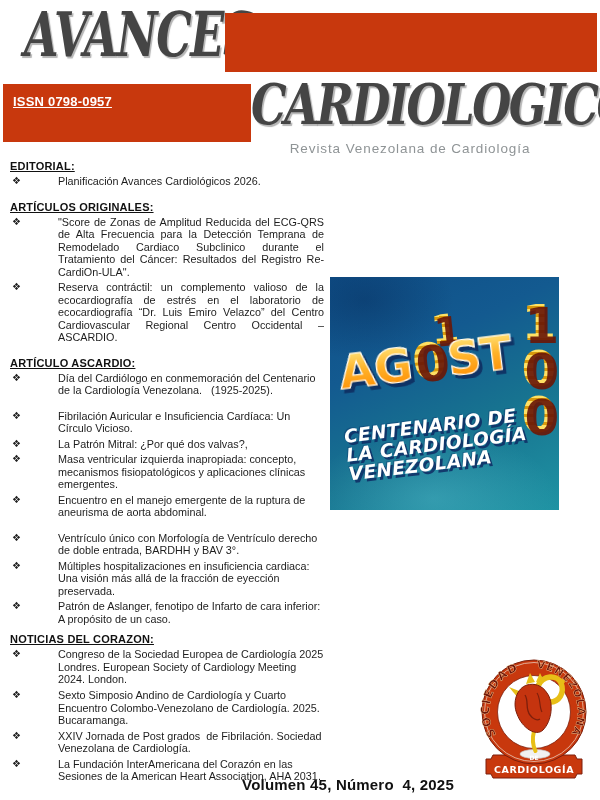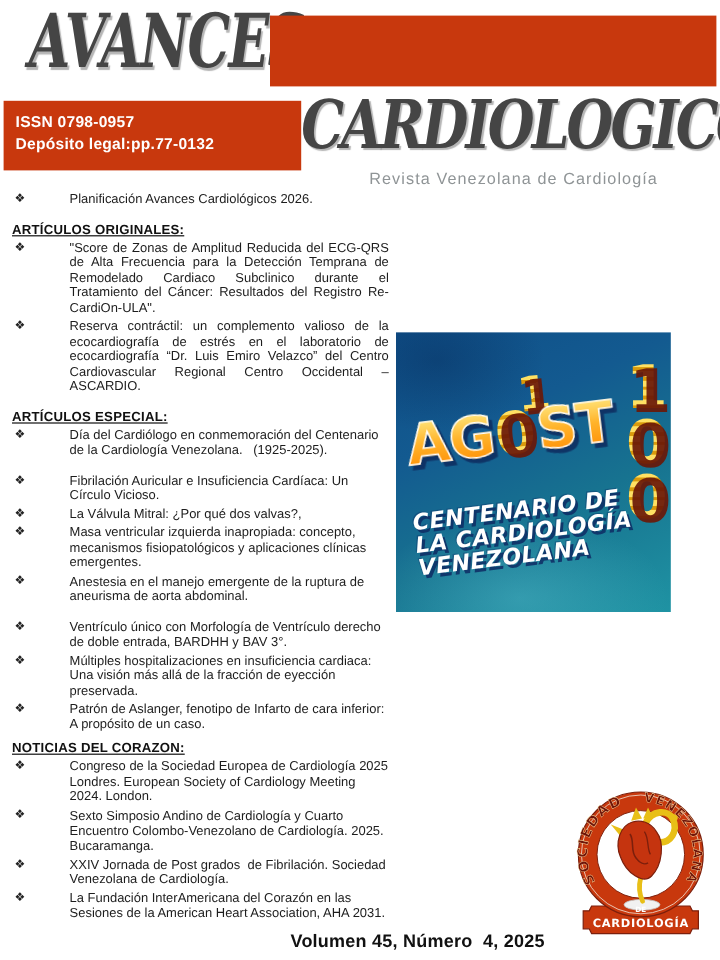--- a/index.html
+++ b/index.html
@@ -11,31 +11,31 @@
   .title-avances{
     position:absolute; left:24px; top:4px; width:260px;
     font-family:"DejaVu Serif", serif; font-style:italic; font-weight:bold;
     font-size:62px; line-height:1; color:#454545;
     transform:scaleX(.72); transform-origin:left top; letter-spacing:-2px;
     text-shadow:2px 2px 1px rgba(120,120,120,.55);
     white-space:nowrap;
   }
   .red-block-top{ position:absolute; left:225px; top:13px; width:372px; height:59px; background:#c8380d; }
   .red-bar-issn{ position:absolute; left:3px; top:84px; width:248px; height:58px; background:#c8380d; color:#ffffff;
-    padding:9px 0 0 10px; font-size:13px; font-weight:bold; line-height:1.35; letter-spacing:.2px; }
+    padding:9px 0 0 10px; font-size:13px; font-weight:bold; line-height:1.35; letter-spacing:.2px;text-decoration:underline; }
   .title-cardio{
     position:absolute; left:251px; top:74px; width:350px;
     font-family:"DejaVu Serif", serif; font-style:italic; font-weight:bold;
     font-size:56px; line-height:1.1; color:#454545;
     transform:scaleX(.80); transform-origin:left top; letter-spacing:-3px;
     text-shadow:2px 2px 1px rgba(120,120,120,.55);
     white-space:nowrap;
   }
   .subtitle{
-    position:absolute; left:258px; top:141px; width:340px; text-align:center;
+    position:absolute; left:240px; top:141px; width:340px; text-align:center;
     color:#8f9496; font-size:13.5px; line-height:1.18; letter-spacing:.9px; white-space:nowrap;
   }
 
   
   .contents{ position:absolute; left:10px; top:160px; width:314px; color:#1d1d1d; }
   .section{ margin-top:13px; }
   .section:first-child{ margin-top:0; }
   .section:last-child{ margin-top:8px; }
   .section-heading{
     font-size:11px; font-weight:bold; text-decoration:underline; letter-spacing:.2px;
@@ -100,29 +100,29 @@
 </style>
 </head>
 <body>
 
 <div id="cover">
 
   <div class="title-avances">AVANCES</div>
   <div class="red-block-top"></div>
   <div class="red-bar-issn">
     <div>ISSN 0798-0957</div>
-    <div>Depósito legal:pp.77-0132</div>
   </div>
   <div class="title-cardio">CARDIOLOGICOS</div>
   <div class="subtitle">
     <div>Revista Venezolana de Cardiología</div>
   </div>
 
   <div class="contents">
     <div class="section">
+      <div class="section-heading">EDITORIAL:</div>
       <div class="section-items">
     <div class="item">
       <span class="item-bullet">❖</span>
       <span class="item-text">Planificación Avances Cardiológicos 2026.</span>
     </div>
   </div>
     </div>
 
     <div class="section">
       <div class="section-heading">ARTÍCULOS ORIGINALES:</div>
@@ -133,49 +133,49 @@
     </div>
 
     <div class="item">
       <span class="item-bullet">❖</span>
       <span class="item-text">Reserva contráctil: un complemento valioso de la ecocardiografía de estrés en el laboratorio de ecocardiografía “Dr. Luis Emiro Velazco” del Centro Cardiovascular Regional Centro Occidental – ASCARDIO.</span>
     </div>
   </div>
     </div>
 
     <div class="section">
-      <div class="section-heading">ARTÍCULOS ESPECIAL:</div>
+      <div class="section-heading">ARTÍCULO ASCARDIO:</div>
       <div class="section-items">
     <div class="item">
       <span class="item-bullet">❖</span>
       <span class="item-text">Día del Cardiólogo en conmemoración del Centenario de la Cardiología Venezolana.   (1925-2025).</span>
     </div>
   </div>
     </div>
 
     <div class="section">
       <div class="section-items">
     <div class="item">
       <span class="item-bullet">❖</span>
       <span class="item-text">Fibrilación Auricular e Insuficiencia Cardíaca: Un Círculo Vicioso.</span>
     </div>
 
     <div class="item">
       <span class="item-bullet">❖</span>
-      <span class="item-text">La Válvula Mitral: ¿Por qué dos valvas?,</span>
+      <span class="item-text">La Patrón Mitral: ¿Por qué dos valvas?,</span>
     </div>
 
     <div class="item">
       <span class="item-bullet">❖</span>
       <span class="item-text">Masa ventricular izquierda inapropiada: concepto, mecanismos fisiopatológicos y aplicaciones clínicas emergentes.</span>
     </div>
 
     <div class="item">
       <span class="item-bullet">❖</span>
-      <span class="item-text">Anestesia en el manejo emergente de la ruptura de aneurisma de aorta abdominal.</span>
+      <span class="item-text">Encuentro en el manejo emergente de la ruptura de aneurisma de aorta abdominal.</span>
     </div>
   </div>
     </div>
 
     <div class="section">
       <div class="section-items">
     <div class="item">
       <span class="item-bullet">❖</span>
       <span class="item-text">Ventrículo único con Morfología de Ventrículo derecho de doble entrada, BARDHH y BAV 3°.</span>
     </div>

